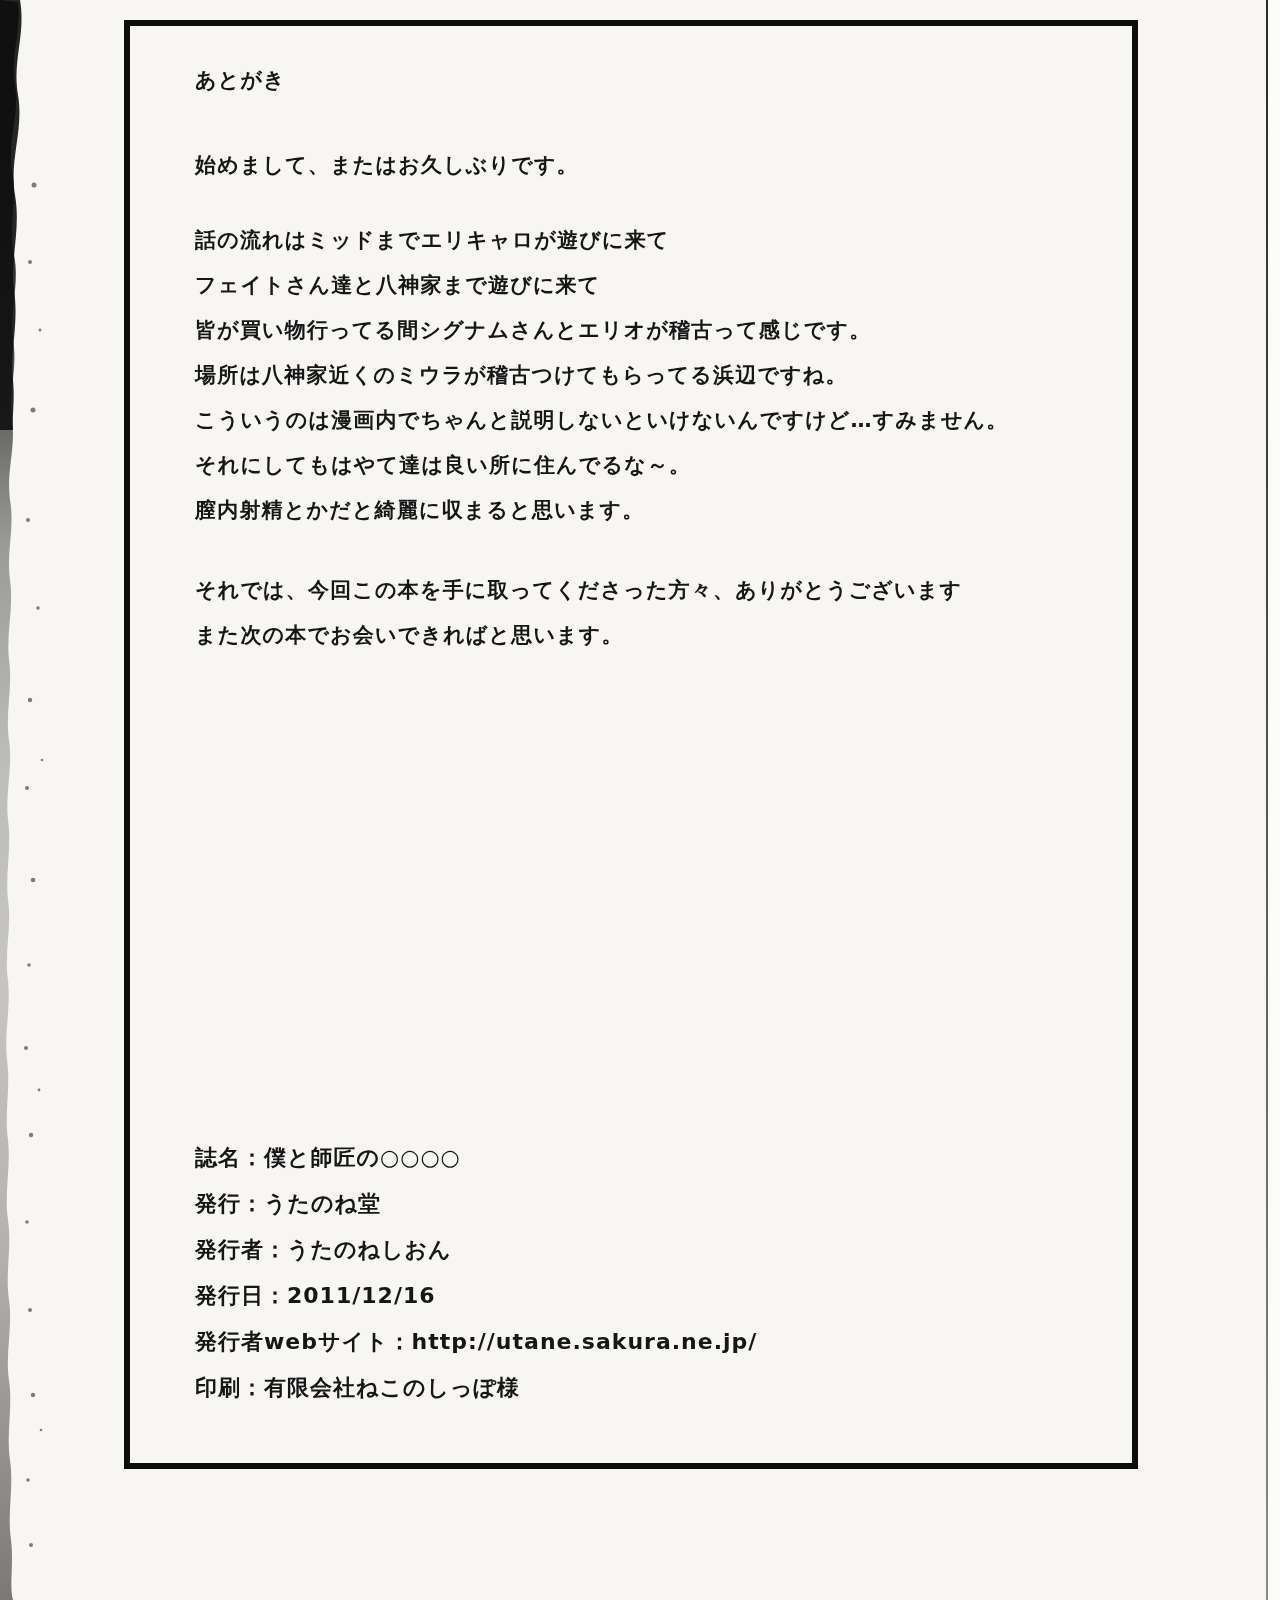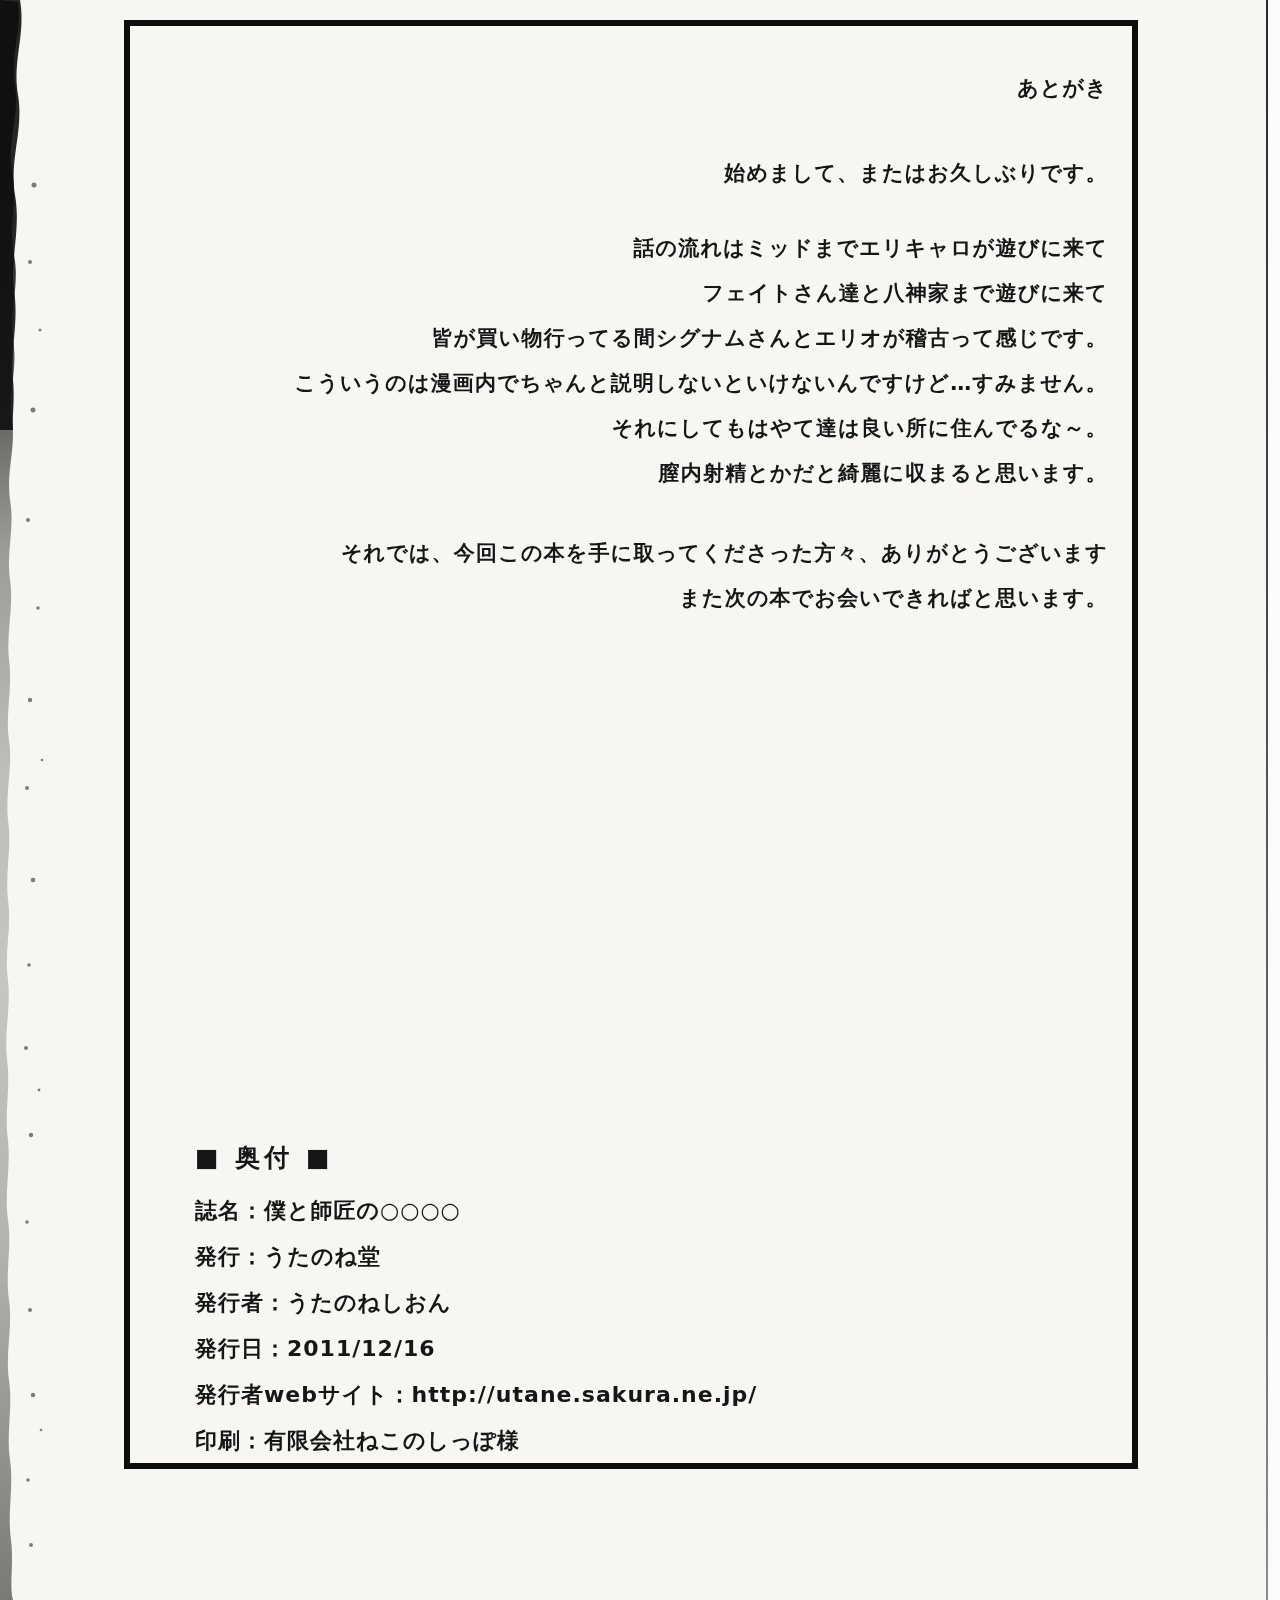--- a/index.html
+++ b/index.html
@@ -29,28 +29,27 @@
   .border-box {
     position: absolute;
     left: 124px; top: 20px;
     width: 1014px; height: 1449px;
     border: 6px solid #0d0d0d;
     box-sizing: border-box;
   }
 
   .content {
     position: absolute;
-    left: 65px; top: 40px; right: 24px;
+    left: 65px; top: 32px; right: 24px;
     color: #161616;
     font-weight: 700;
     font-size: 21px;
     letter-spacing: 1.2px;
     line-height: 45px;
     white-space: nowrap;
-    text-align: right;
   }
   .content .line { height: 45px; }
   .heading-line { height: 45px; }
   .greeting { margin-top: 40px; }
   .para1 { margin-top: 30px; }
   .para2 { margin-top: 32px; }
   .para3 { margin-top: 35px; }
 
   .colophon {
     position: absolute;
@@ -143,34 +142,34 @@
       <div class="heading-line">あとがき</div>
 
       <div class="greeting">
         <div class="line">始めまして、またはお久しぶりです。</div>
       </div>
 
       <div class="para1">
         <div class="line">話の流れはミッドまでエリキャロが遊びに来て</div>
         <div class="line">フェイトさん達と八神家まで遊びに来て</div>
         <div class="line">皆が買い物行ってる間シグナムさんとエリオが稽古って感じです。</div>
+        <div class="line">場所は八神家近くのミウラが稽古つけてもらってる浜辺ですね。</div>
         <div class="line">こういうのは漫画内でちゃんと説明しないといけないんですけど…すみません。</div>
         <div class="line">それにしてもはやて達は良い所に住んでるな～。</div>
         <div class="line">膣内射精とかだと綺麗に収まると思います。</div>
       </div>
 
 
       <div class="para3">
         <div class="line">それでは、今回この本を手に取ってくださった方々、ありがとうございます</div>
         <div class="line">また次の本でお会いできればと思います。</div>
       </div>
     </div>
 
     <div class="colophon">
-      <div class="col-heading">■ 奥付 ■</div>
       <div class="col-line">誌名：僕と師匠の○○○○</div>
       <div class="col-line">発行：うたのね堂</div>
       <div class="col-line">発行者：うたのねしおん</div>
       <div class="col-line">発行日：2011/12/16</div>
       <div class="col-line">発行者webサイト：http://utane.sakura.ne.jp/</div>
       <div class="col-line">印刷：有限会社ねこのしっぽ様</div>
     </div>
   </div>
 
   <div class="page-number">26</div>

